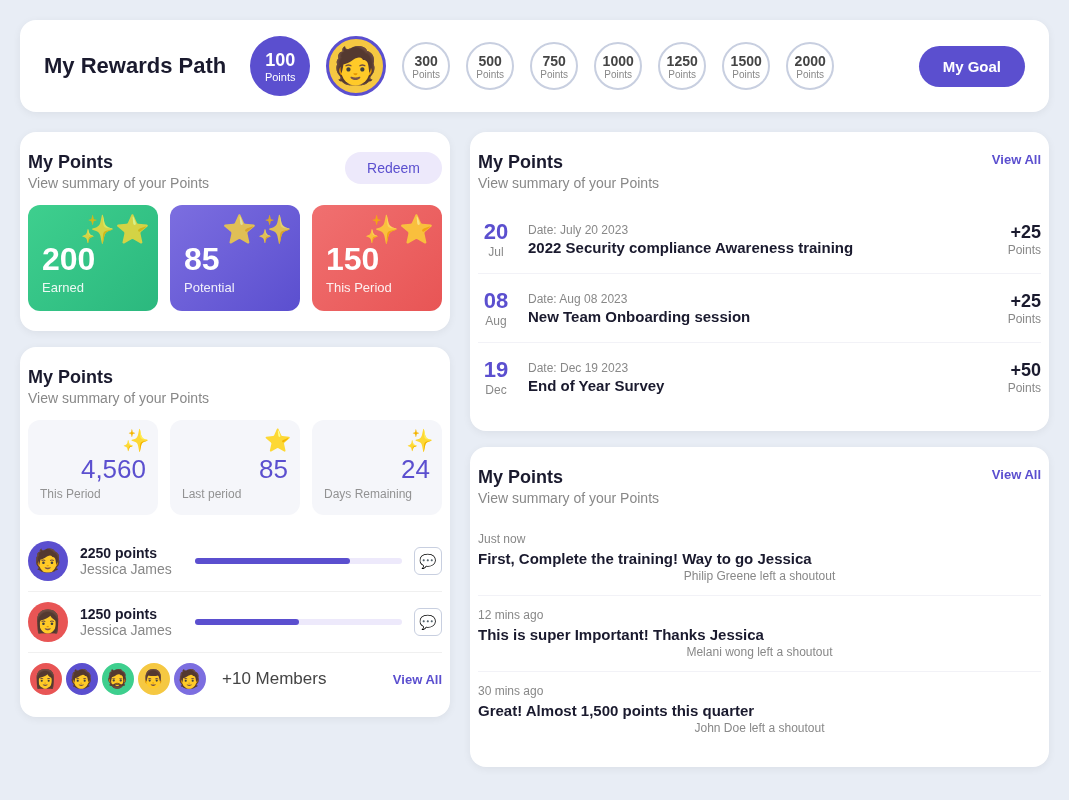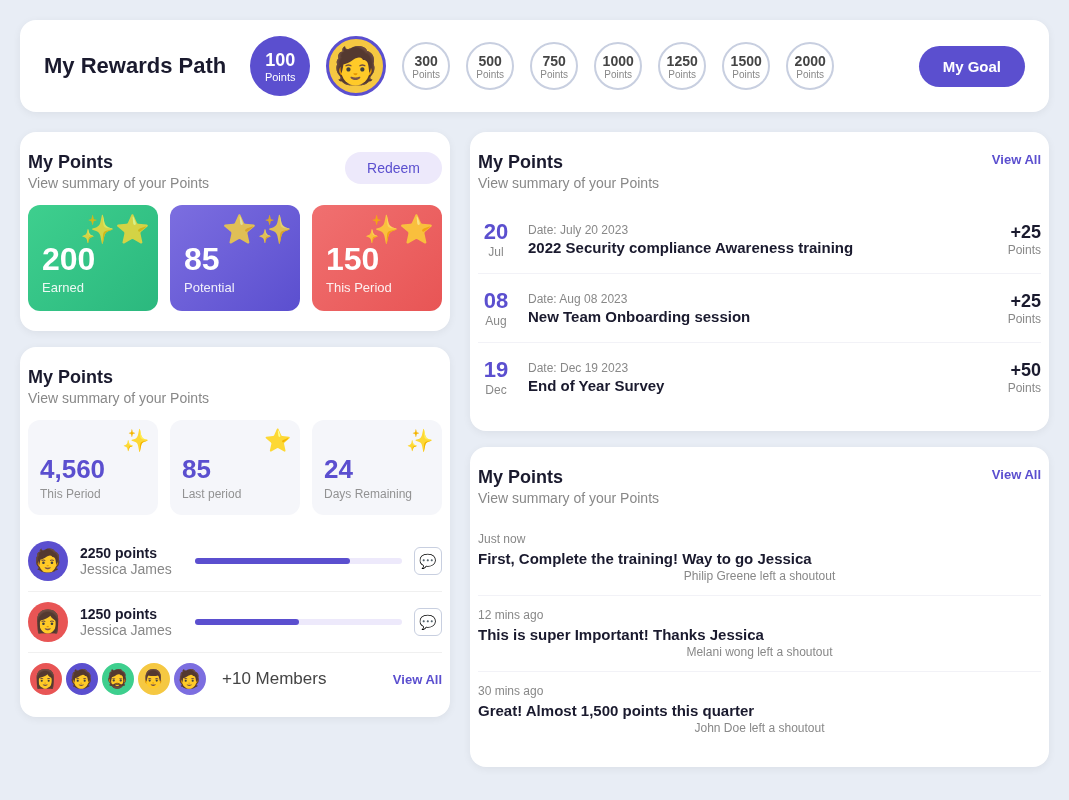--- a/index.html
+++ b/index.html
@@ -150,21 +150,21 @@
     }
     .detail-tile {
       background: #f5f6fa;
       border-radius: 12px;
       padding: 14px 12px;
       position: relative;
       overflow: hidden;
       min-height: 90px;
     }
     .detail-tile .tile-stars { color: #f5c842; opacity: 1; }
-    .detail-tile .tile-number { font-size: 26px; font-weight: 700; color: #5b4fcf; }
+    .detail-tile .tile-number { font-size: 26px; font-weight: 400; color: #5b4fcf; text-align: right; }
     .detail-tile .tile-label { font-size: 12px; color: #888; }
 
     
     .leaderboard-row {
       display: flex;
       align-items: center;
       gap: 12px;
       padding: 10px 0;
       border-bottom: 1px solid #f0f0f0;
     }

